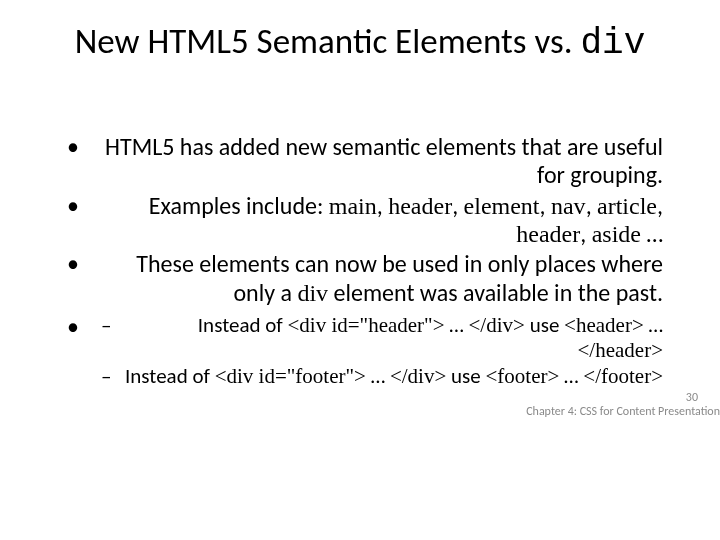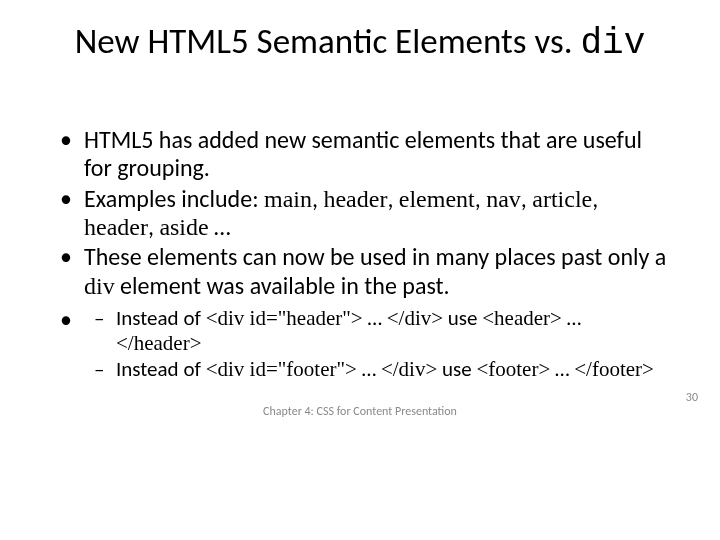--- a/index.html
+++ b/index.html
@@ -35,21 +35,22 @@
     position: absolute;
     top: 118px;
     left: 48px;
     width: 630px;
     font-size: 24px;
     line-height: 1.18;
   }
   ul.level1 {
     list-style: none;
     padding: 0;
-    margin: 8px;
+    margin: 15px;
+    text-align: right;
   }
   ul.level1 > li {
     position: relative;
     padding-left: 28px;
     margin: 0 0 2px 0;
   }
   ul.level1 > li::before {
     content: "•";
     position: absolute;
     left: 4px;
@@ -76,21 +77,21 @@
     font-size: 21px;
   }
   .mono {
     font-family: Liberation Serif, serif;
   }
   .footer {
     position: absolute;
     bottom: 18px;
     left: 0;
     width: 720px;
-    text-align: center;
+    text-align: right;
     font-size: 12px;
     color: #8a8a8a;
   }
   .pagenum {
     position: absolute;
     bottom: 32px;
     right: 22px;
     font-size: 12px;
     color: #8a8a8a;
   }
@@ -109,21 +110,21 @@
 
       <li>
         <span>HTML5 has added new semantic elements that are useful for grouping.</span>
       </li>
 
       <li>
         <span>Examples include: </span><span class="mono">main</span><span>, </span><span class="mono">header</span><span>, </span><span class="mono">element</span><span>, </span><span class="mono">nav</span><span>, </span><span class="mono">article</span><span>, </span><span class="mono">header</span><span>, </span><span class="mono">aside</span><span> …</span>
       </li>
 
       <li>
-        <span>These elements can now be used in many places past only a </span><span class="mono">div</span><span> element was available in the past.</span>
+        <span>These elements can now be used in only places where only a </span><span class="mono">div</span><span> element was available in the past.</span>
       </li>
 
       <li>
         <ul class="level2">
           <li>
             <span>Instead of </span><span class="mono">&lt;div id="header"&gt;</span><span> … </span><span class="mono">&lt;/div&gt;</span><span> use </span><span class="mono">&lt;header&gt;</span><span> … </span><span class="mono">&lt;/header&gt;</span>
           </li>
           <li>
             <span>Instead of </span><span class="mono">&lt;div id="footer"&gt;</span><span> … </span><span class="mono">&lt;/div&gt;</span><span> use </span><span class="mono">&lt;footer&gt;</span><span> … </span><span class="mono">&lt;/footer&gt;</span>
           </li>

